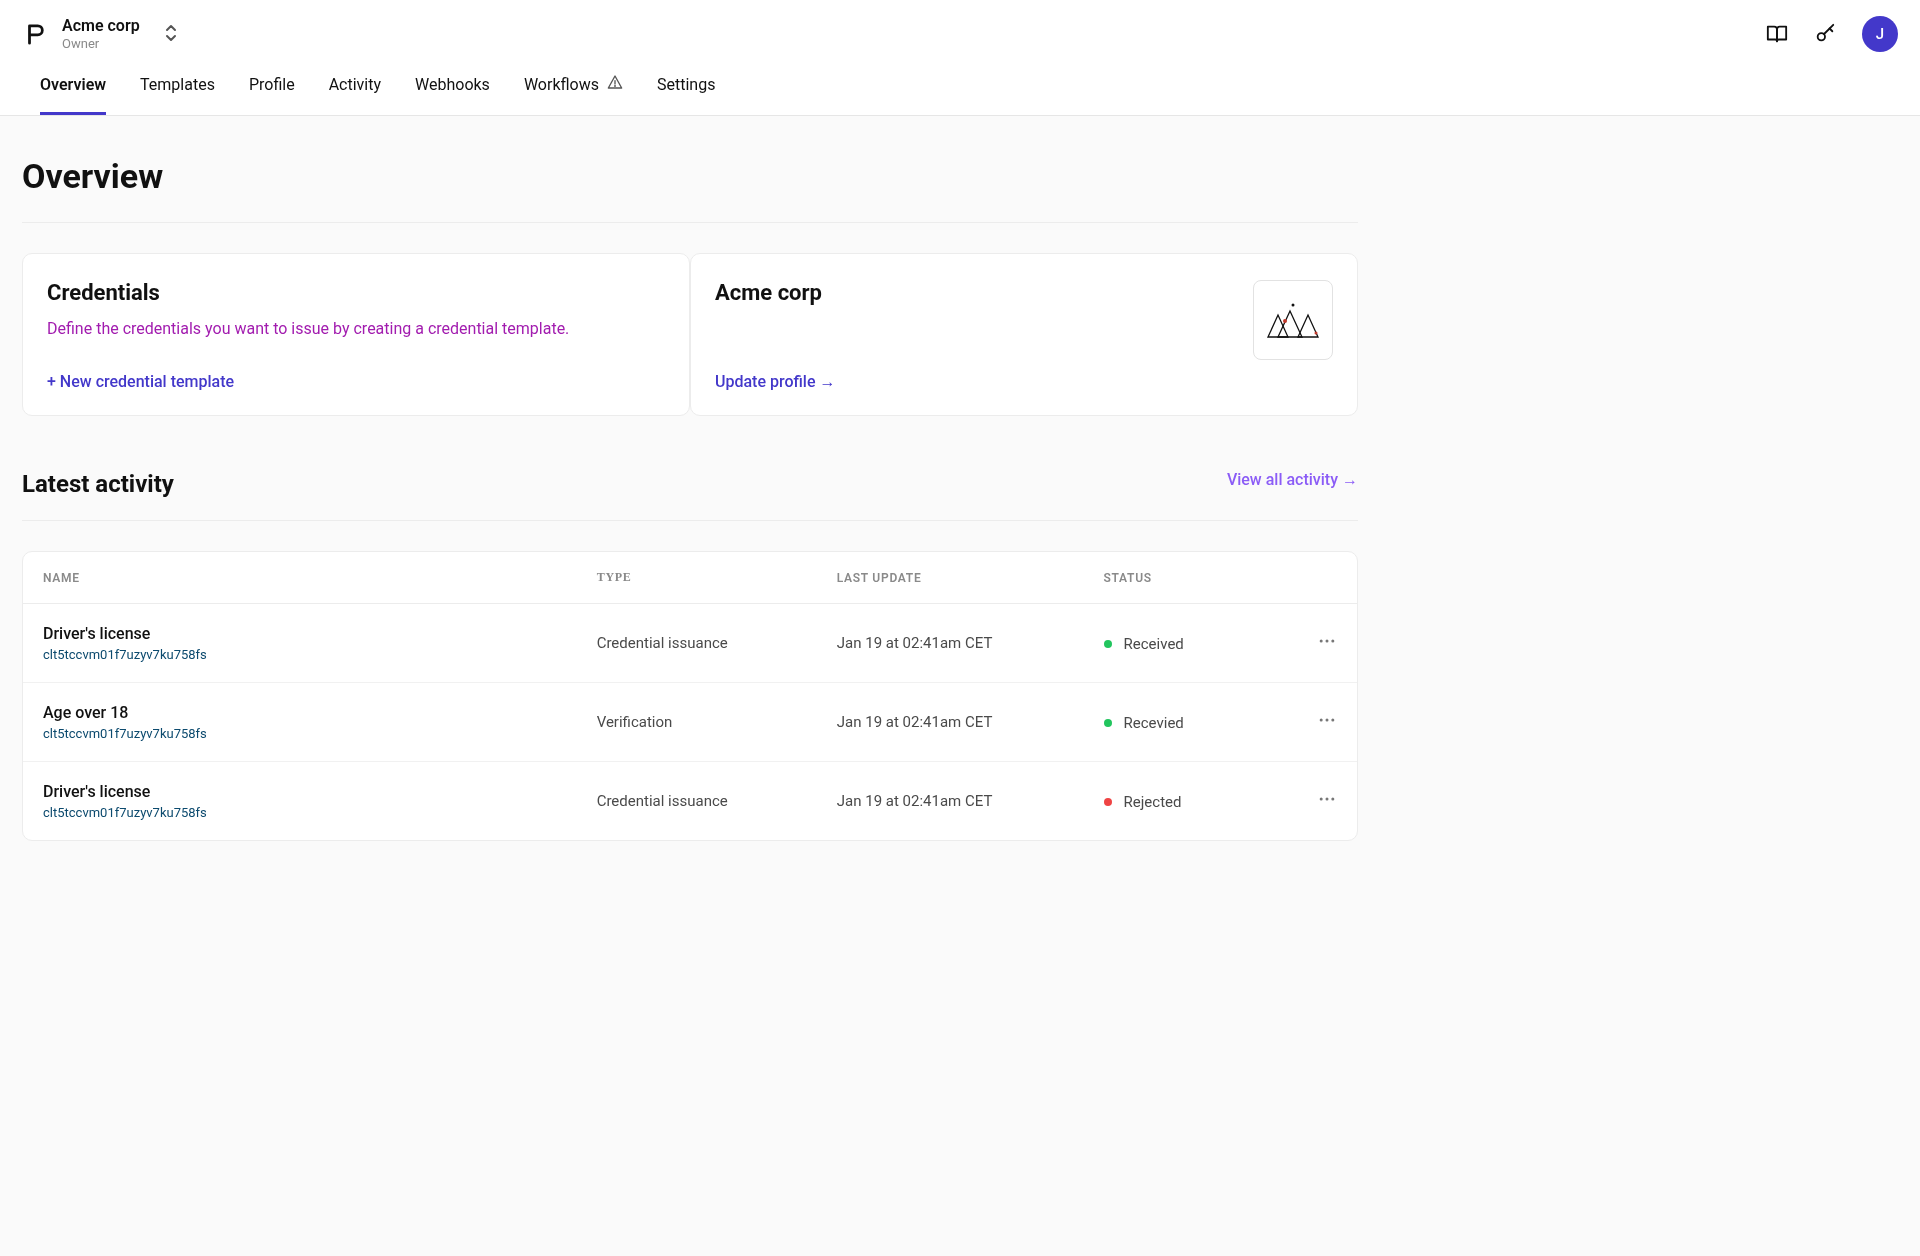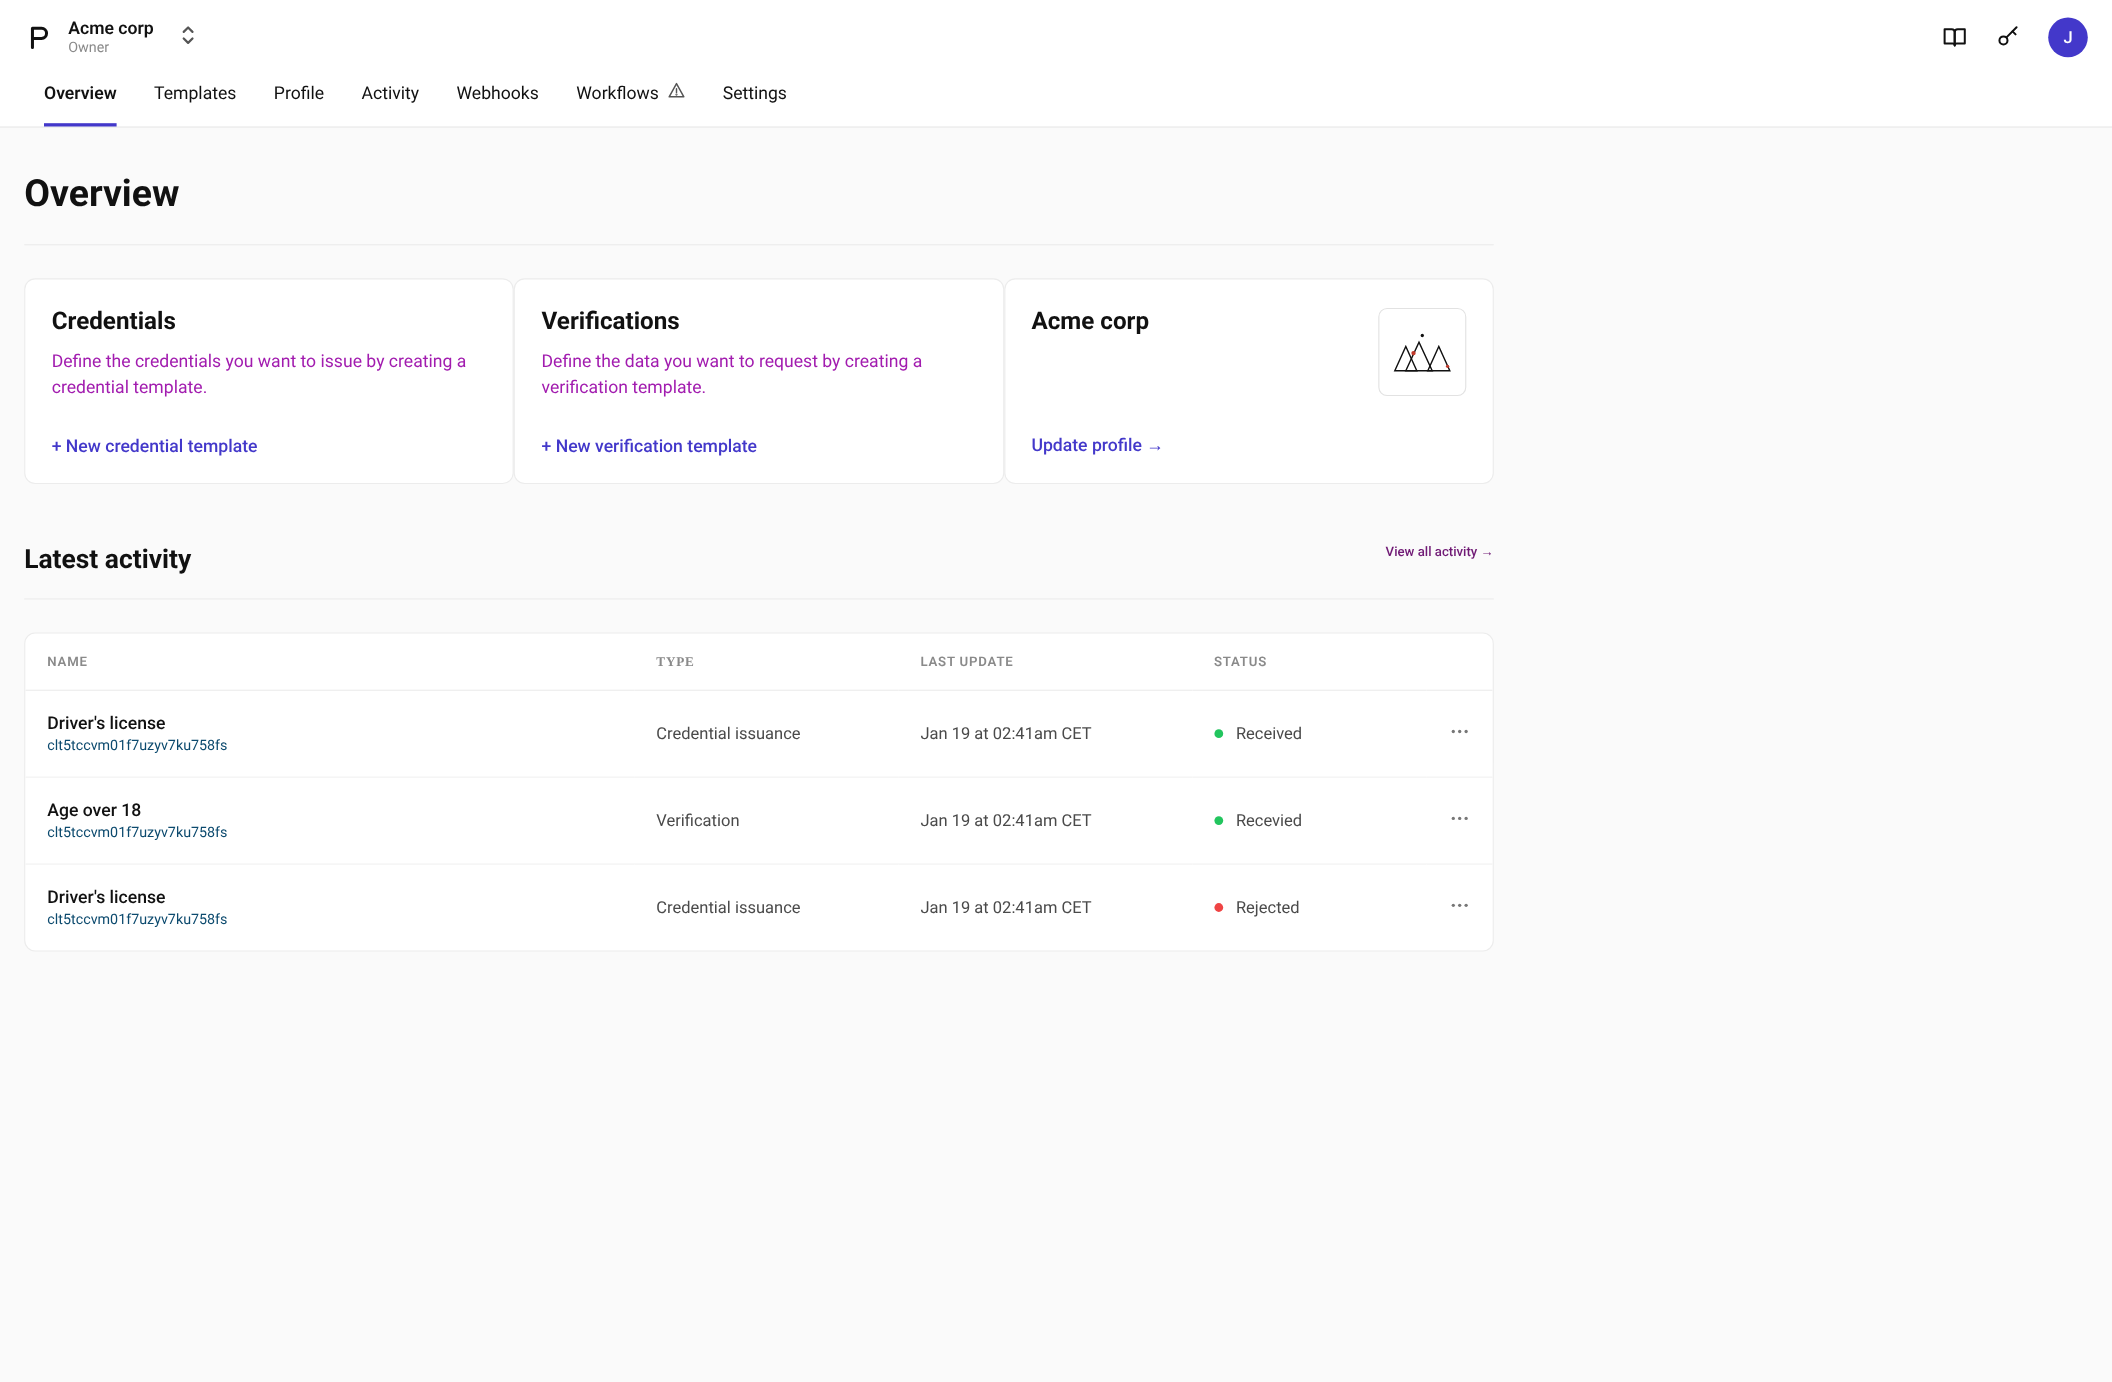--- a/index.html
+++ b/index.html
@@ -91,21 +91,21 @@
     border: 1px solid #e2e2e2; border-radius: 8px;
     display:flex; align-items:center; justify-content:center;
     background: #fff;
   }
 
   .section-head {
     display: flex; align-items: flex-start; justify-content: space-between;
     margin-top: 54px; margin-bottom: 22px;
   }
   .section-head h2 { font-size: 24px; font-weight: 700; }
-  .link { color: #701a75; font-size: 12px; font-weight: 500; cursor: pointer; display:inline-flex; align-items:center; gap:6px;}
+  .link { color: #8b5cf6; font-size: 16px; font-weight: 500; cursor: pointer; display:inline-flex; align-items:center; gap:6px;}
 
   table.activity {
     width: 100%;
     background: #fff;
     border: 1px solid #ececec;
     border-radius: 10px;
     border-collapse: separate;
     border-spacing: 0;
     overflow: hidden;
   }
@@ -211,25 +211,20 @@
   <h1 class="page-title">Overview</h1>
   <div class="divider"></div>
 
   <div class="cards">
     <div class="card">
       <h2>Credentials</h2>
       <p class="desc">Define the credentials you want to issue by creating a credential template.</p>
       <span class="action-link">+ New credential template</span>
     </div>
 
-    <div class="card">
-      <h2>Verifications</h2>
-      <p class="desc">Define the data you want to request by creating a verification template.</p>
-      <span class="action-link">+ New verification template</span>
-    </div>
 
     <div class="card">
       <div class="profile-card-head">
         <h2>Acme corp</h2>
         <span class="profile-logo">
           <svg width="58" height="46" viewBox="0 0 58 46" fill="none" stroke="#111" stroke-width="1.3">
             <polygon points="14,40 26,14 38,40"></polygon>
             <polygon points="4,40 14,18 24,40"></polygon>
             <polygon points="34,40 44,18 54,40"></polygon>
             <circle cx="21" cy="24" r="2" fill="#c0392b" stroke="none"></circle>

